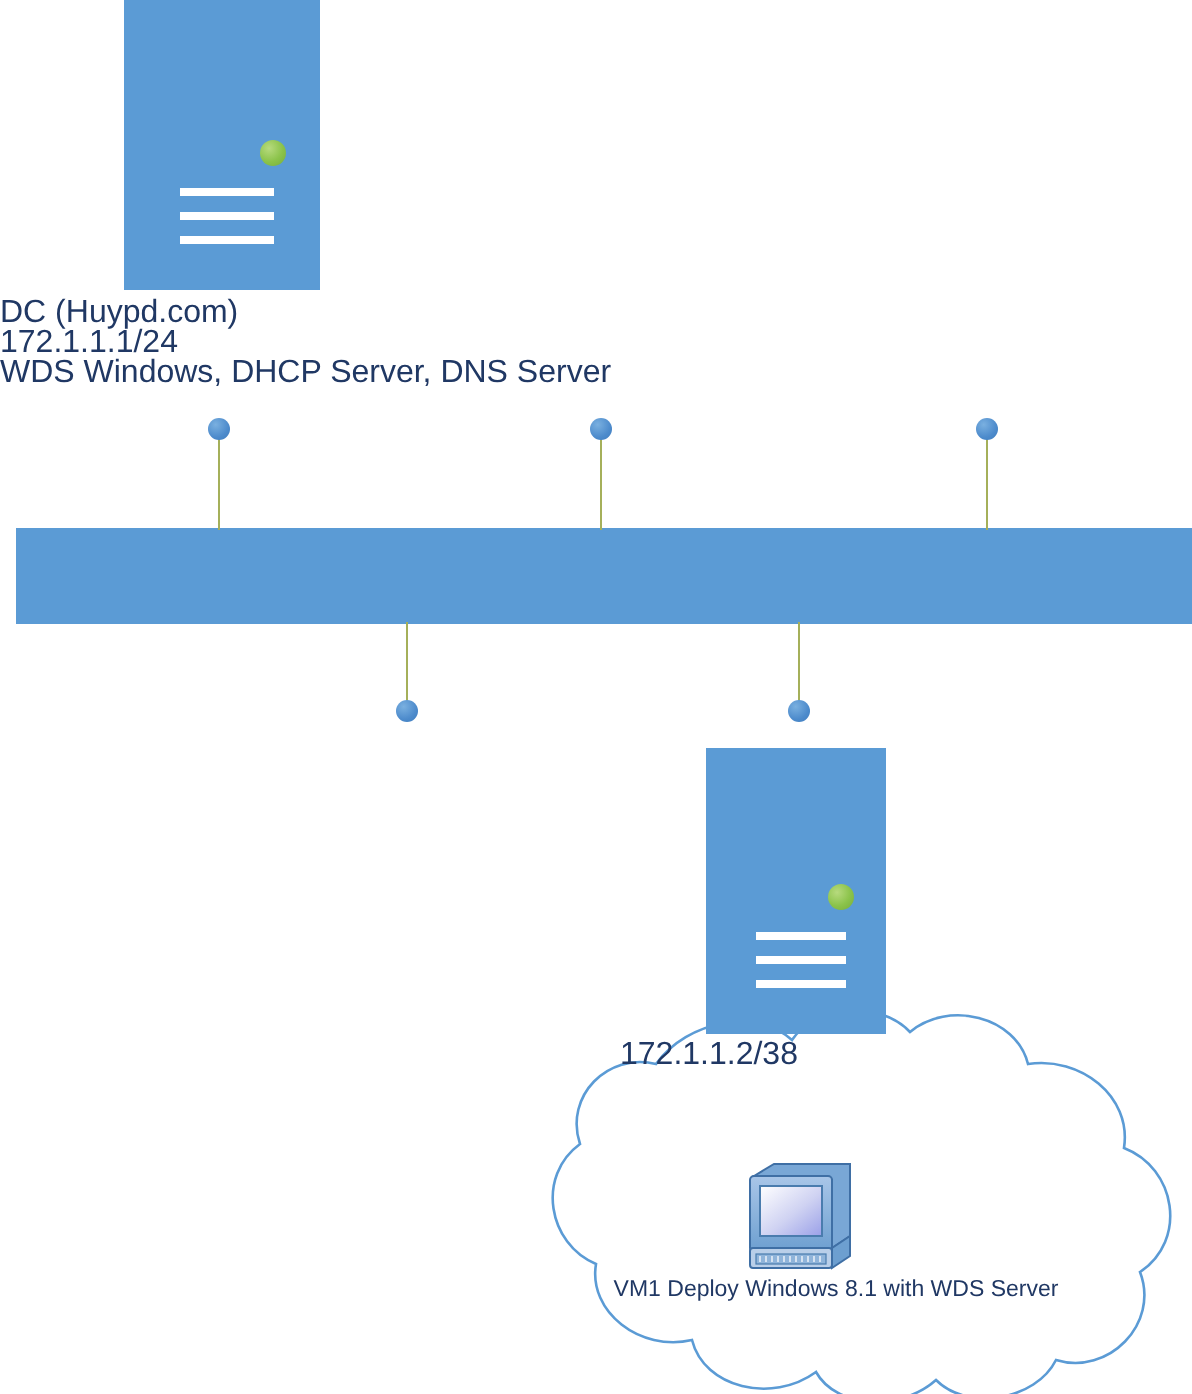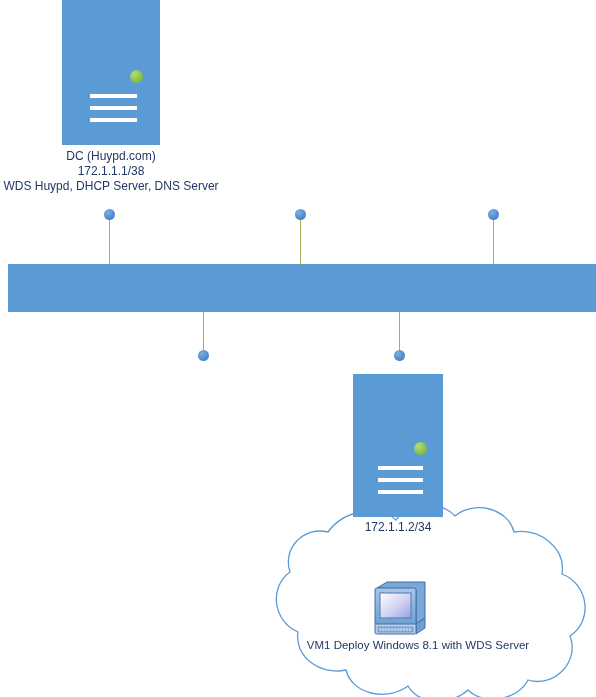--- a/index.html
+++ b/index.html
@@ -50,24 +50,24 @@
     position: absolute;
     width: 11px;
     height: 11px;
     border-radius: 50%;
     background: #4a87c7;
     background: radial-gradient(circle at 35% 30%, #7ab0e0 0%, #4d8bcc 60%, #3f7cbd 100%);
   }
   
   .node-label {
     position: absolute;
-    text-align: center;
+    text-align: left;
     color: #1f3864;
     color: #203864;
-    font-size: 12px;
+    font-size: 16px;
     line-height: 15px;
     white-space: nowrap;
   }
   .node-label .line {
     display: block;
   }
   
   .cloud-wrap {
     position: absolute;
     left: 236px;
@@ -101,22 +101,22 @@
 
   <div class="server-box" style="left:62px; top:0px; width:98px; height:145px;">
     <div class="server-led" style="left:68px; top:70px; width:13px; height:13px;"></div>
     <div class="server-stripe" style="left:28px; top:94px; width:47px;"></div>
     <div class="server-stripe" style="left:28px; top:106px; width:47px;"></div>
     <div class="server-stripe" style="left:28px; top:118px; width:47px;"></div>
   </div>
 
   <div class="node-label" style="left:0px; top:149px; width:222px;">
     <span class="line">DC (Huypd.com)</span>
-    <span class="line">172.1.1.1/38</span>
-    <span class="line">WDS Huypd, DHCP Server, DNS Server</span>
+    <span class="line">172.1.1.1/24</span>
+    <span class="line">WDS Windows, DHCP Server, DNS Server</span>
   </div>
 
   <div class="backbone-bar" style="left:8px; top:264px; width:588px; height:48px;"></div>
 
   <div class="connector-line" style="left:109px; top:219px; height:46px;"></div>
   <div class="connector-dot" style="left:104px; top:209px;"></div>
 
   <div class="connector-line" style="left:300px; top:219px; height:46px;"></div>
   <div class="connector-dot" style="left:295px; top:209px;"></div>
 
@@ -148,21 +148,21 @@
   </div>
 
   <div class="server-box" style="left:353px; top:374px; width:90px; height:143px;">
     <div class="server-led" style="left:61px; top:68px; width:13px; height:13px;"></div>
     <div class="server-stripe" style="left:25px; top:92px; width:45px;"></div>
     <div class="server-stripe" style="left:25px; top:104px; width:45px;"></div>
     <div class="server-stripe" style="left:25px; top:116px; width:45px;"></div>
   </div>
 
   <div class="node-label" style="left:310px; top:520px; width:176px;">
-    <span class="line">172.1.1.2/34</span>
+    <span class="line">172.1.1.2/38</span>
   </div>
 
   <div class="pc-icon">
     <svg width="62" height="62" viewBox="0 0 62 62">
       <defs>
         <linearGradient id="scrGrad" x1="0" y1="0" x2="1" y2="1">
           <stop offset="0%" stop-color="#ffffff"></stop>
           <stop offset="55%" stop-color="#cfd2f2"></stop>
           <stop offset="100%" stop-color="#9aa0e8"></stop>
         </linearGradient>

